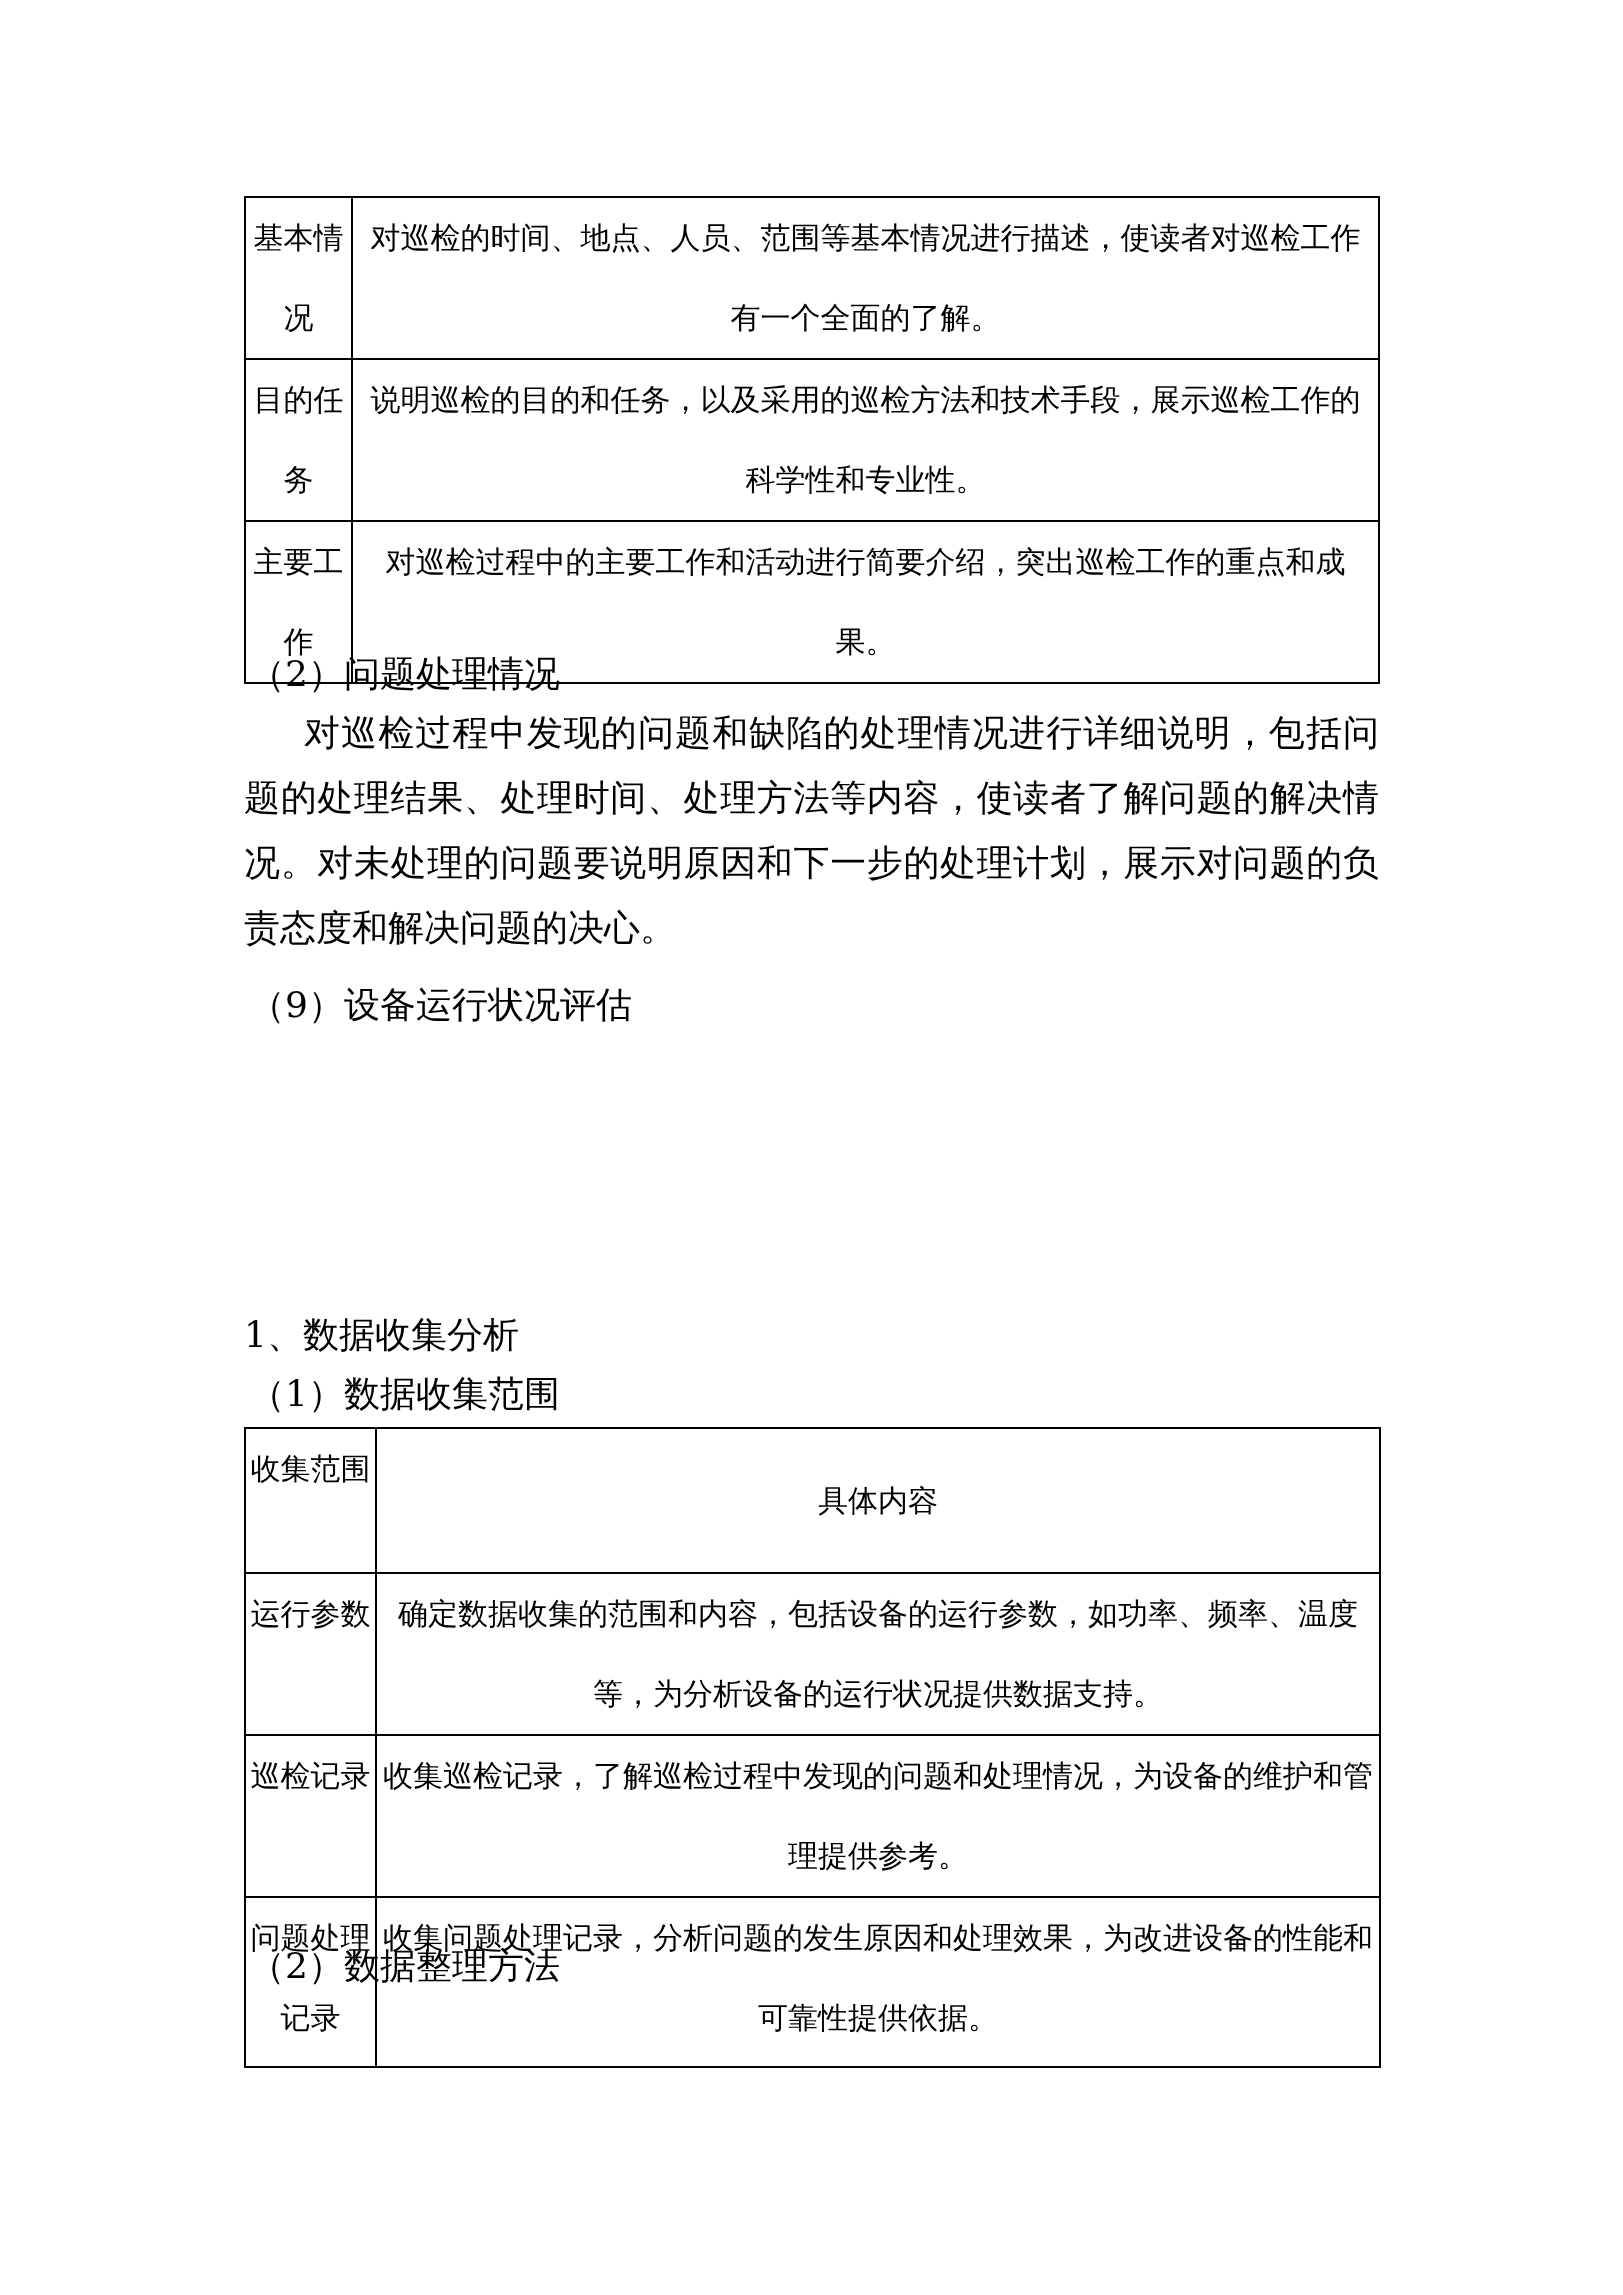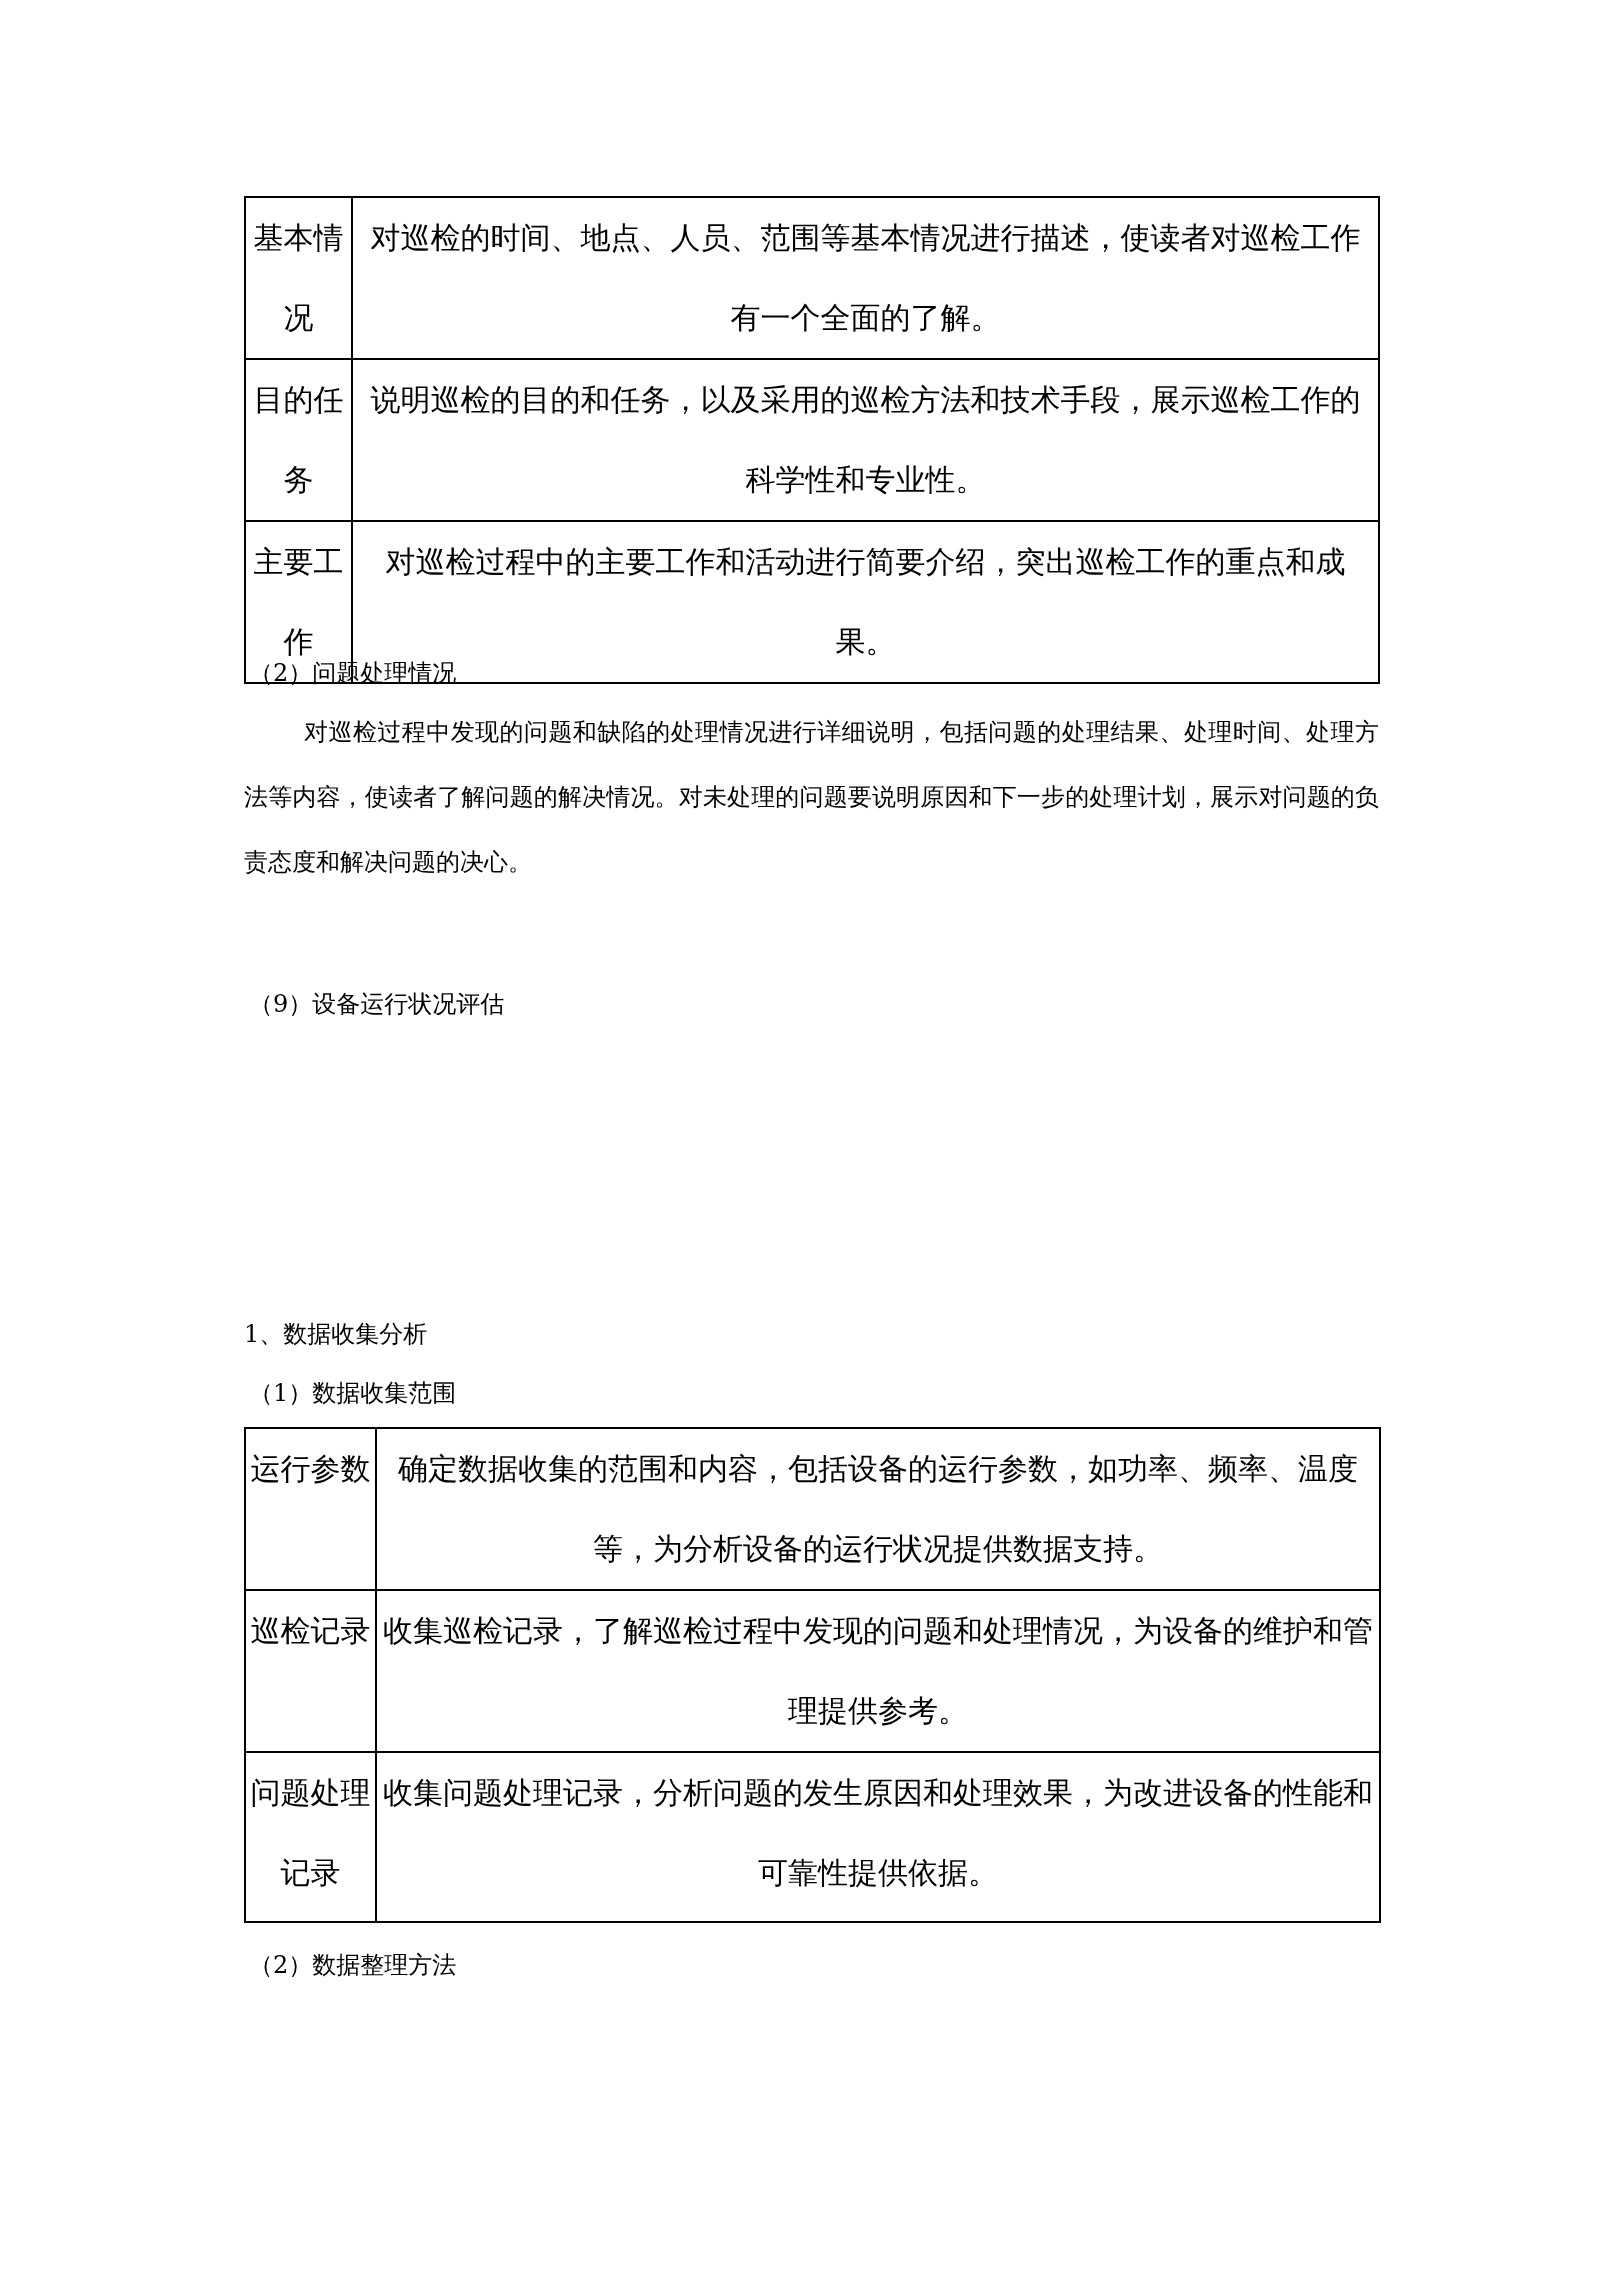--- a/index.html
+++ b/index.html
@@ -15,21 +15,21 @@
   }
   table.doc-table td {
     border: 2.6px solid #000;
     font-size: 30px; line-height: 80px;
     vertical-align: top; text-align: center;
     padding: 0 3.9px; word-break: break-all;
   }
   table.doc-table td.label-cell { padding: 0 2.6px; }
   .heading, .para {
     position: absolute; left: 244px; width: 1135px;
-    font-size: 24px; line-height: 65px;
+    font-size: 36px; line-height: 65px;
   }
   .heading { left: 249px; }
   .para { text-indent: 60px; text-align: justify; }
 </style>
 </head>
 <body>
 
 <div class="page">
 
   <table class="doc-table" style="top:196px; width:1135px;">
@@ -60,20 +60,24 @@
 
   <div class="heading" style="top:1302px; left:244px;">1、数据收集分析</div>
   <div class="heading" style="top:1361px;">（1）数据收集范围</div>
 
   <table class="doc-table" style="top:1427px; width:1135px;">
     <colgroup>
         <col style="width:131px">
         <col style="width:1004px">
       </colgroup>
     <tbody>
+        <tr style="height:145px">
+      <td class="label-cell">收集范围</td>
+      <td style="vertical-align:middle;">具体内容</td>
+    </tr>
     <tr style="height:145px">
       <td class="label-cell">运行参数</td>
       <td>确定数据收集的范围和内容，包括设备的运行参数，如功率、频率、温度等，为分析设备的运行状况提供数据支持。</td>
     </tr>
     <tr style="height:145px">
       <td class="label-cell">巡检记录</td>
       <td>收集巡检记录，了解巡检过程中发现的问题和处理情况，为设备的维护和管理提供参考。</td>
     </tr>
     <tr style="height:170px">
       <td class="label-cell">问题处理记录</td>

